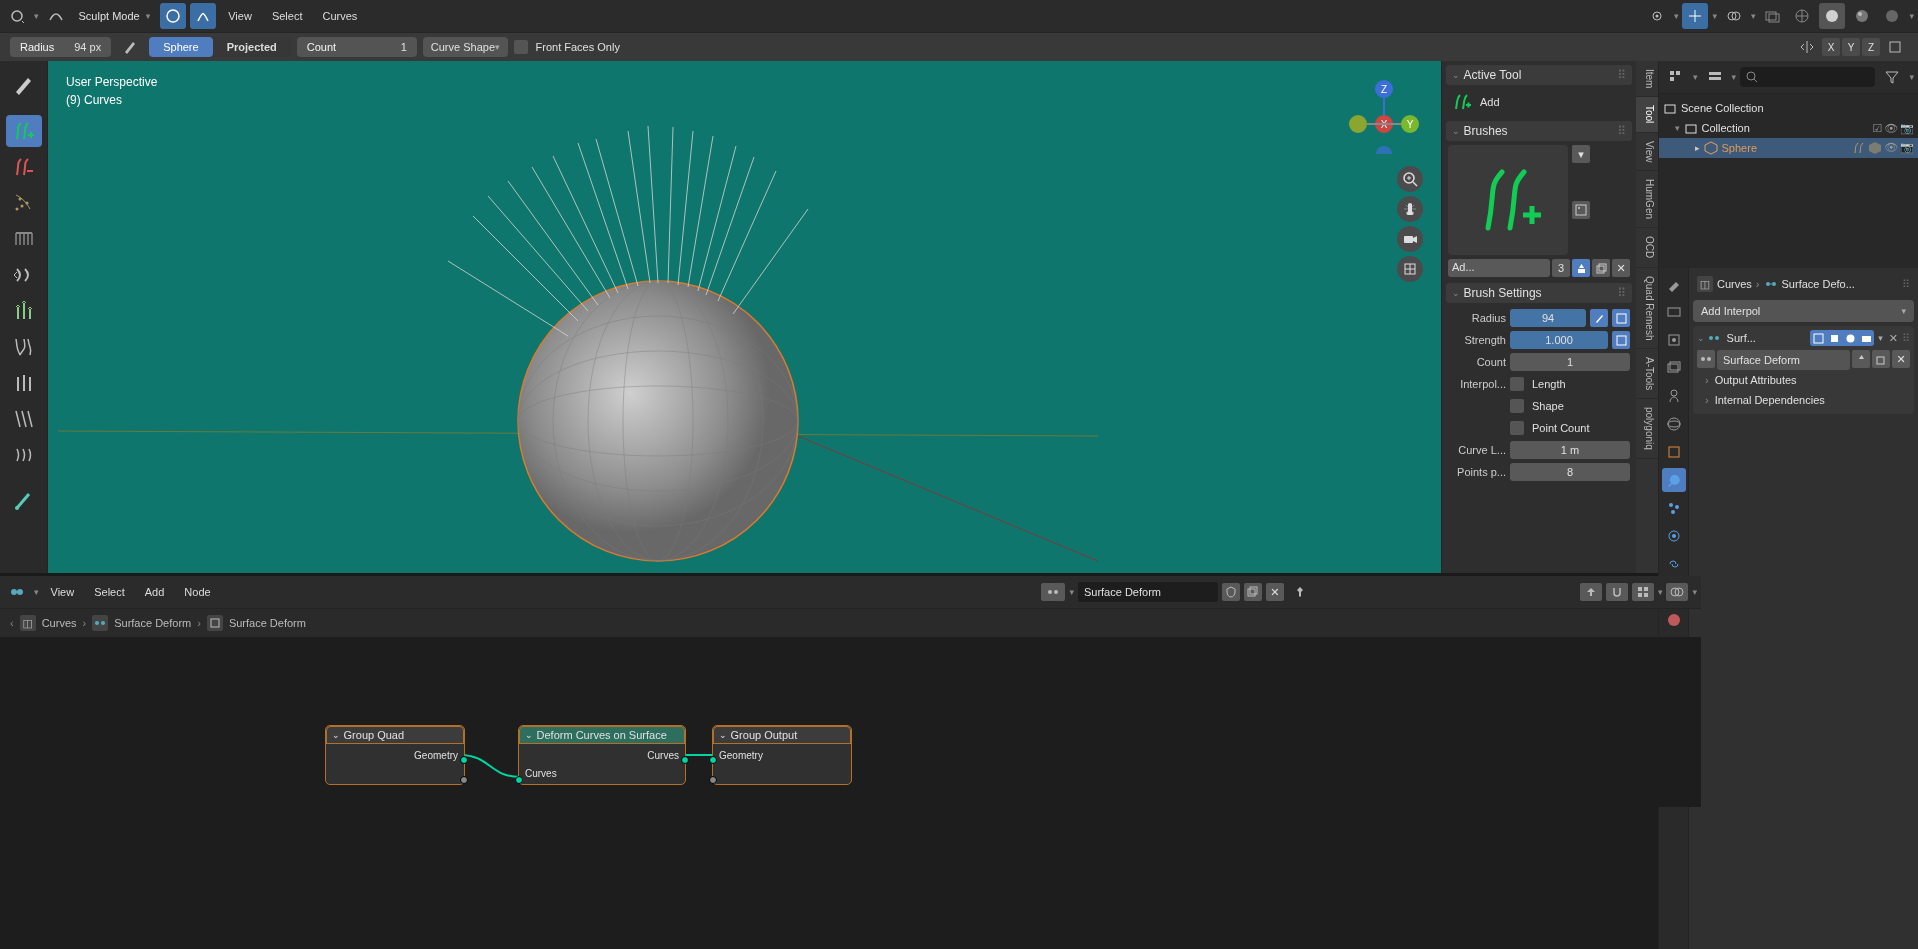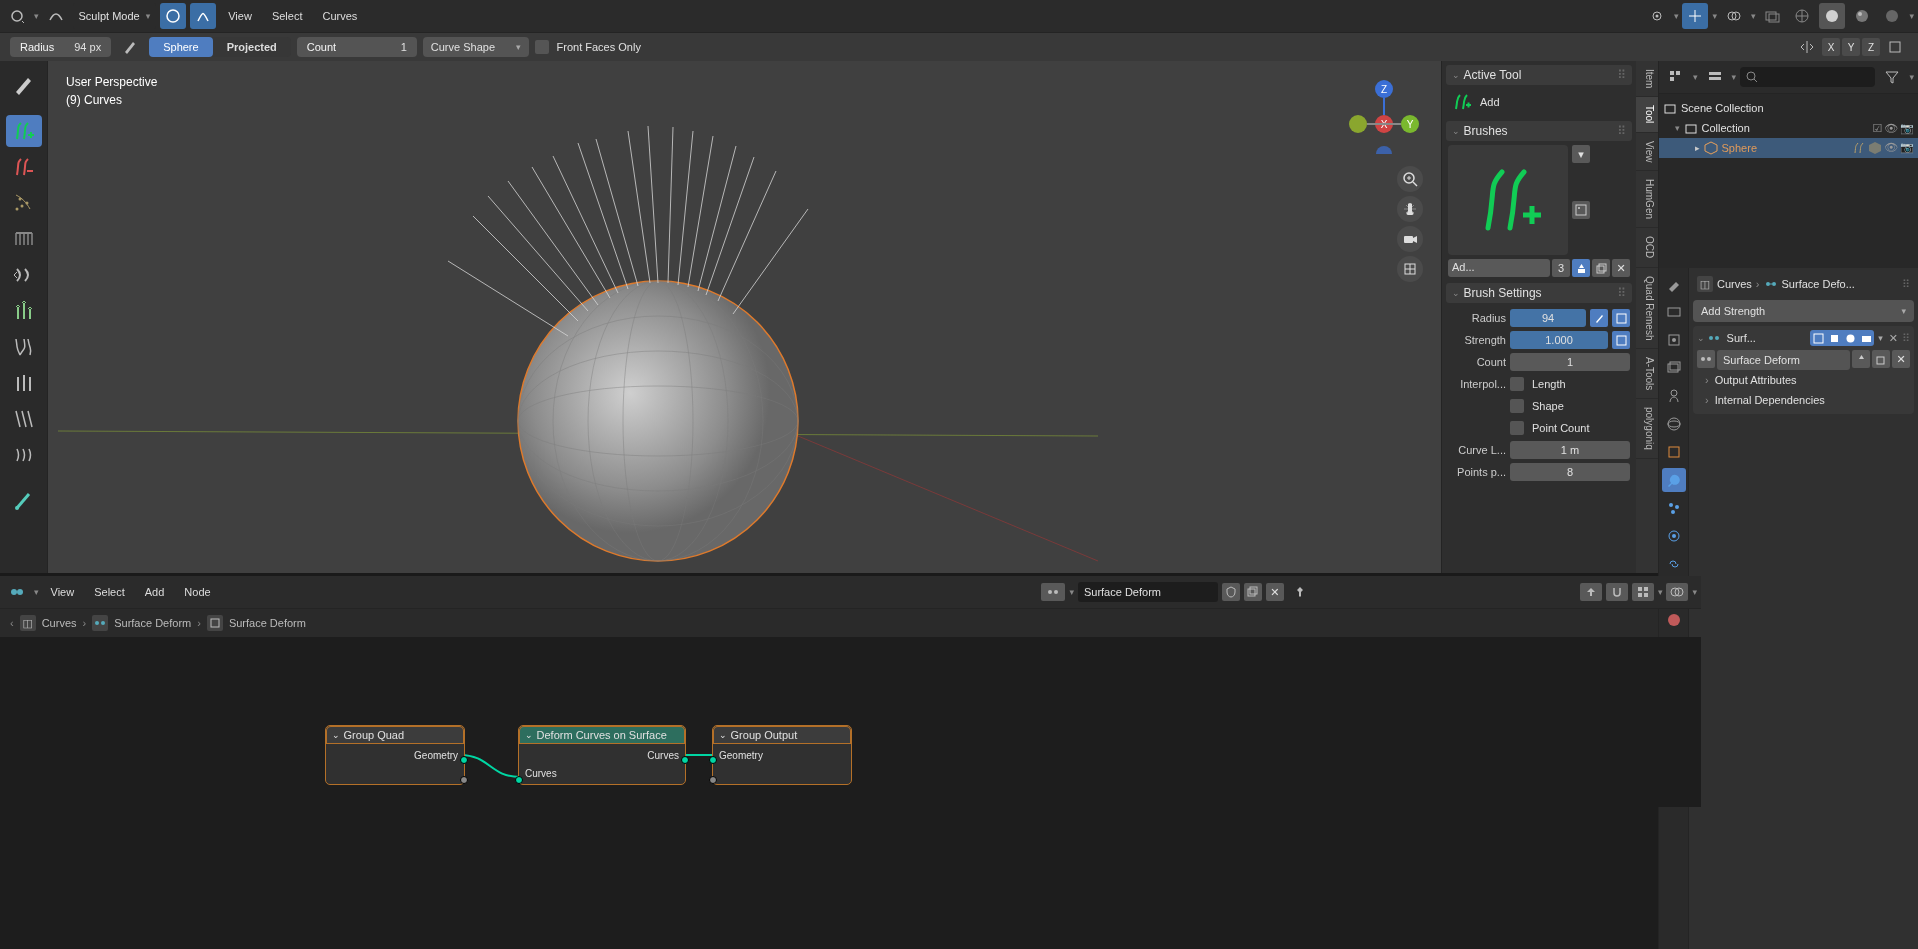--- a/index.html
+++ b/index.html
@@ -16,21 +16,21 @@
 .pill { display:flex; align-items:center; height:20px; border-radius:4px; background:#545454; overflow:hidden;}
 .pill-label { padding:0 10px; color:#f5f5f5;}
 .pill-val { padding:0 10px; background:#545454;}
 .pill-active { background:#4f7dc0; padding:0 14px; height:20px; display:flex; align-items:center; border-radius:4px; color:#fff;}
 .pill-tab { padding:0 14px; height:20px; display:flex; align-items:center; color:#ddd;font-weight:bold;}
 .check-sq { display:inline-block; width:14px; height:14px; background:#555; border-radius:2px; margin-right:4px;}
 .main-row { display:flex; height:512px;}
 .tool-col { width:48px; background:#2a2a2a; display:flex; flex-direction:column; align-items:center; padding-top:8px; gap:4px; border-right:1px solid #242424;}
 .tool-btn { width:36px; height:32px; display:flex; align-items:center; justify-content:center; border-radius:4px; color:#bbb;}
 .tool-btn.active { background:#4f7dc0; color:#fff;}
-.viewport { flex:1; background:#404040; position:relative; overflow:hidden;}
+.viewport { flex:1; background:#0f766e; position:relative; overflow:hidden;}
 .vp-label { position:absolute; top:12px; left:18px; color:#fff; font-size:12px; line-height:18px;}
 .side-panel { width:195px; background:#2e2e2e; border-left:1px solid #242424; padding:4px; overflow:hidden;}
 .vert-tabs { width:22px; background:#333; display:flex; flex-direction:column;}
 .vtab { writing-mode:vertical-rl; padding:8px 3px; font-size:10px; color:#bbb; border-bottom:1px solid #2a2a2a; cursor:pointer;}
 .vtab.active { background:#424242; color:#fff;}
 .outliner-col { width:260px; background:#282828; border-left:1px solid #242424; display:flex; flex-direction:column;}
 .out-top { height:33px; background:#2b2b2b; display:flex; align-items:center; padding:0 4px; gap:4px; border-bottom:1px solid #242424;}
 .out-search { flex:1; height:20px; background:#1d1d1d; border-radius:4px; display:flex; align-items:center; padding:0 6px; color:#888;}
 .out-tree { padding:4px 0;}
 .tree-row { display:flex; align-items:center; height:20px; padding:0 4px; gap:4px;}
@@ -198,21 +198,21 @@
       </svg>
     </div>
   <div style="display:flex;background:#373737;border-radius:4px;">
     <div class="pill-active">Sphere</div>
     <div class="pill-tab">Projected</div>
   </div>
   <div class="pill" style="width:120px;">
     <span class="pill-label">Count</span>
     <span class="pill-val" style="margin-left:auto;">1</span>
   </div>
-  <div class="pill" style="padding:9px 8px;gap:21px;">
+  <div class="pill" style="padding:9px 8px;gap:0;">
     <span>Curve Shape</span>
       <span style="font-size:9px;color:#aaa">▾</span>
   </div>
   <div style="display:flex;align-items:center;gap:4px;">
     <span class="check-sq"></span>
       <span>Front Faces Only</span>
   </div>
   <div class="subhdr-right">
     <div class="icon-box">
         <svg width="16" height="16">
@@ -718,21 +718,21 @@
       <span style="color:#888;">›</span>
       <svg width="14" height="14">
           <circle cx="4" cy="7" r="2" fill="#5ab"></circle>
           <circle cx="10" cy="7" r="2" fill="#5ab"></circle>
           <line x1="6" y1="7" x2="8" y2="7" stroke="#5ab"></line>
         </svg>
       <span>Surface Defo...</span>
       <span class="grip" style="margin-left:auto;color:#666;">⠿</span>
     </div>
     <div class="btn-wide">
-      <span>Add Strength</span>
+      <span>Add Interpol</span>
       <span style="margin-left:auto;font-size:9px;color:#aaa;">▾</span>
     </div>
     <div class="mod-row">
       <div class="mod-head">
         <span style="color:#888;font-size:9px;">⌄</span>
         <svg width="14" height="14">
             <circle cx="4" cy="7" r="2" fill="#5ab"></circle>
             <circle cx="10" cy="7" r="2" fill="#5ab"></circle>
           </svg>
         <span style="flex:1;padding:0 4px;">Surf...</span>

